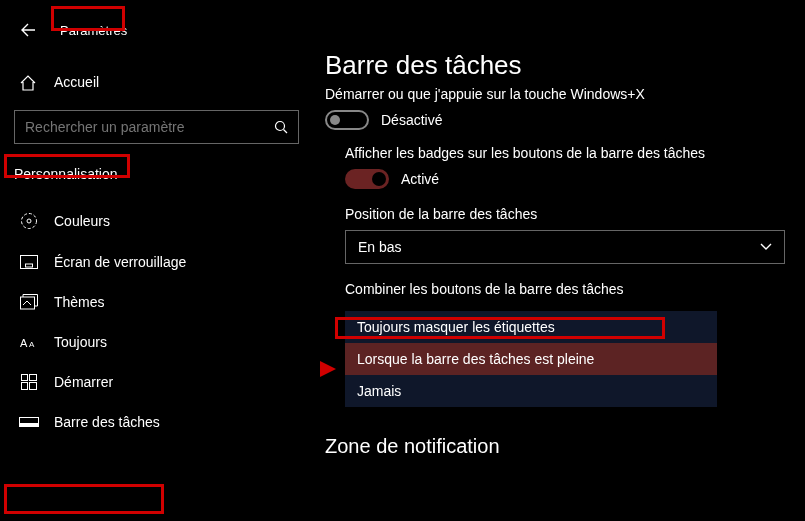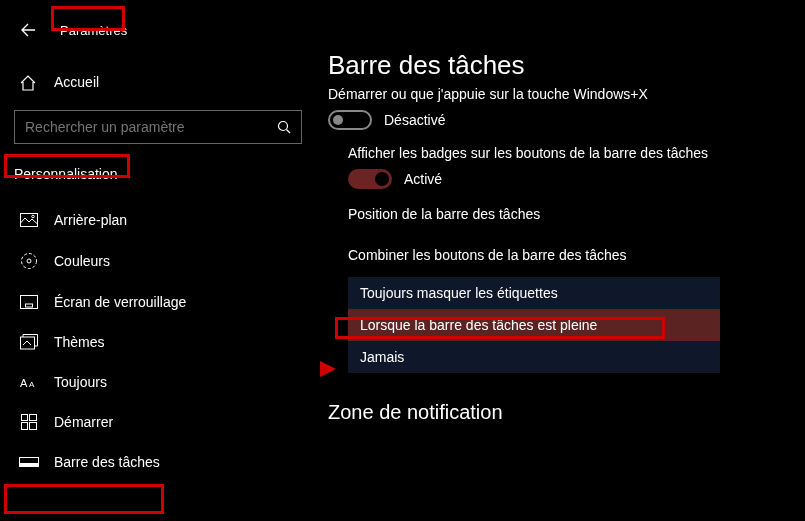--- a/index.html
+++ b/index.html
@@ -77,30 +77,20 @@
             <path d="M9.5 9.5 L13 13" stroke="#fff" stroke-width="1.2"></path>
           </svg>
       </span>
     </div>
 
     <div class="category">Personnalisation</div>
 
     <div class="nav-items">
       <div class="nav-item">
         <span class="icon">
-            <svg width="18" height="14" viewBox="0 0 18 14">
-              <rect x="0.5" y="0.5" width="17" height="13" stroke="#fff" fill="none"></rect>
-              <path d="M0.5 10 L5 5 L9 9 L12 6 L17.5 11" stroke="#fff" fill="none"></path>
-              <circle cx="13" cy="3.5" r="1.3" stroke="#fff" fill="none"></circle>
-            </svg>
-          </span>
-        <span class="label">Arrière-plan</span>
-      </div>
-      <div class="nav-item">
-        <span class="icon">
             <svg width="18" height="18" viewBox="0 0 18 18">
               <circle cx="9" cy="9" r="7.5" stroke="#fff" fill="none" stroke-dasharray="3 2"></circle>
               <circle cx="9" cy="9" r="2" stroke="#fff" fill="none"></circle>
             </svg>
           </span>
         <span class="label">Couleurs</span>
       </div>
       <div class="nav-item">
         <span class="icon">
             <svg width="18" height="14" viewBox="0 0 18 14">
@@ -168,20 +158,28 @@
       <div class="toggle">
         <div class="toggle-switch toggle-on">
             <div class="knob"></div>
           </div>
         <span class="toggle-text">Activé</span>
       </div>
     </div>
 
     <div class="setting-block">
       <div class="setting-label">Position de la barre des tâches</div>
+      <div class="dropdown-closed">
+        <span>En bas</span>
+        <span class="chev">
+          <svg width="12" height="8" viewBox="0 0 12 8">
+              <path d="M1 1 L6 6 L11 1" stroke="#fff" stroke-width="1.4" fill="none"></path>
+            </svg>
+        </span>
+      </div>
     </div>
 
     <div class="setting-block">
       <div class="setting-label">Combiner les boutons de la barre des tâches</div>
       <div class="dropdown-open">
         <div class="dropdown-option">Toujours masquer les étiquettes</div>
         <div class="dropdown-option selected">Lorsque la barre des tâches est pleine</div>
         <div class="dropdown-option">Jamais</div>
       </div>
     </div>

